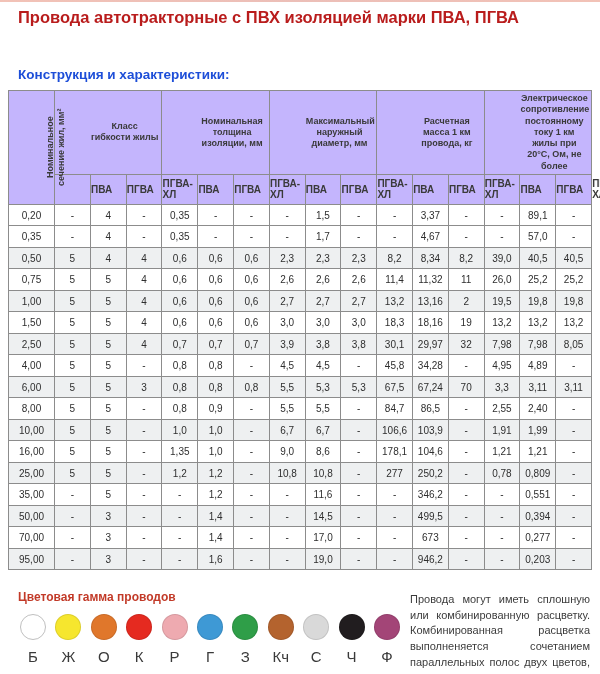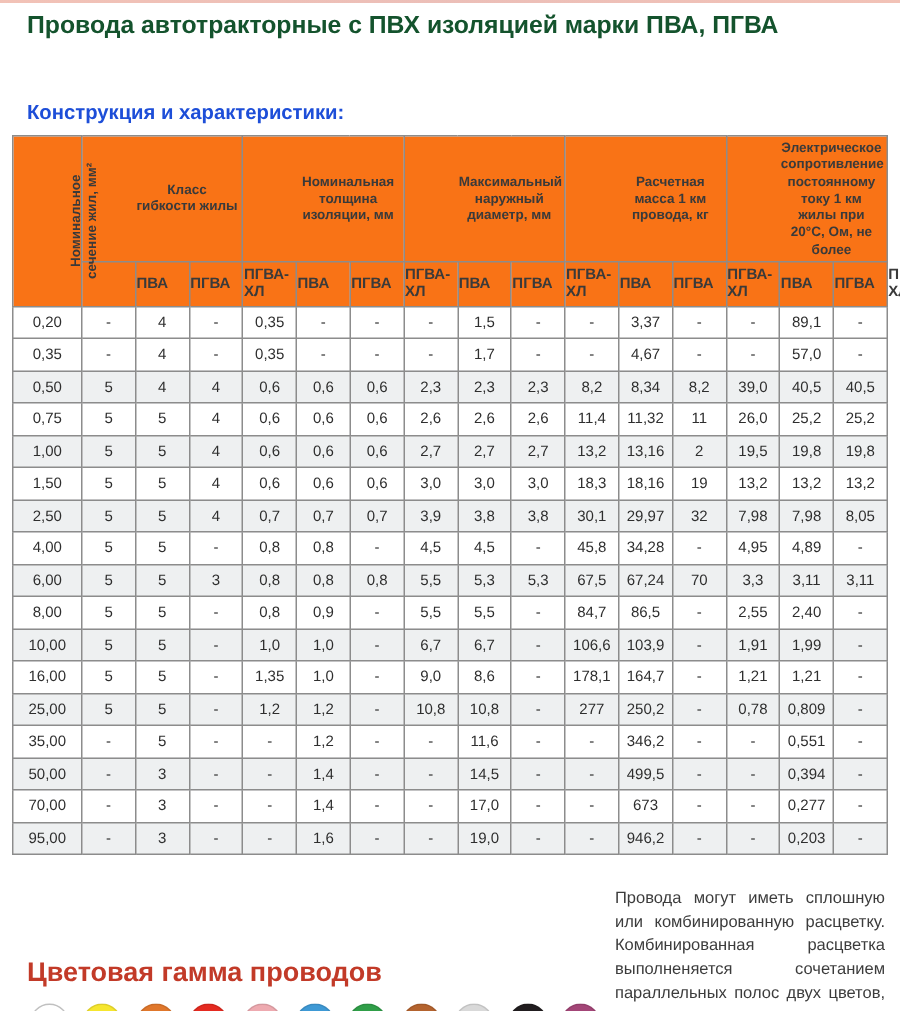--- a/index.html
+++ b/index.html
@@ -12,41 +12,41 @@
     position: relative;
     overflow: hidden;
   }
   .top-line {
     height: 2px; width: 100%;
     background: linear-gradient(90deg, rgba(226,120,95,.45), rgba(200,70,50,.35), rgba(226,120,95,.45));
   }
   .page-title {
     margin: 6px 18px 0 18px;
     font-size: 16.5px; font-weight: bold;
-    color: #14532d;
+    color: #b91c1c;
   }
   .section-title {
     margin: 40px 18px 8px 18px;
     font-size: 13.5px; font-weight: bold;
     color: #1d4ed8;
   }
   table.spec {
     margin: 0 8px;
     width: 584px;
     border-collapse: collapse;
     table-layout: fixed;
     border: 1px solid #5f5f5f;
   }
   table.spec th, table.spec td {
     border: 1px solid #8c8c8c;
     text-align: center;
     vertical-align: middle;
   }
   table.spec thead th {
-    background: #f97316;
+    background: #c4b5fd;
     color: #3a3a3a;
     padding-left: 36px;
   }
   th.group {
     font-size: 9px; font-weight: bold;
     line-height: 1.25;
     height: 58px;
     padding: 2px 3px;
   }
   th.corner { height: 88px; padding: 0; }
@@ -72,24 +72,23 @@
     background: #ffffff;
     color: #2e2e2e;
   }
   table.spec tbody tr.stripe td { background: #eef0f1; }
   .bottom {
     display: flex;
     margin: 20px 8px 0 8px;
   }
   .colors-col { width: 402px; padding-left: 10px; }
   .colors-title {
-    font-size: 18px; font-weight: bold;
+    font-size: 12px; font-weight: bold;
     color: #c23a28;
     margin-bottom: 10px;
-    margin-top: 48px;
   }
   .swatch-row {
     display: flex;
     justify-content: space-between;
     width: 384px;
   }
   .swatch {
     display: flex; flex-direction: column; align-items: center;
     width: 30px;
   }
@@ -375,21 +374,21 @@
         <td>5</td>
         <td>5</td>
         <td>-</td>
         <td>1,35</td>
         <td>1,0</td>
         <td>-</td>
         <td>9,0</td>
         <td>8,6</td>
         <td>-</td>
         <td>178,1</td>
-        <td>164,7</td>
+        <td>104,6</td>
         <td>-</td>
         <td>1,21</td>
         <td>1,21</td>
         <td>-</td>
       </tr>
       <tr class="stripe">
         <td>25,00</td>
         <td>5</td>
         <td>5</td>
         <td>-</td>

